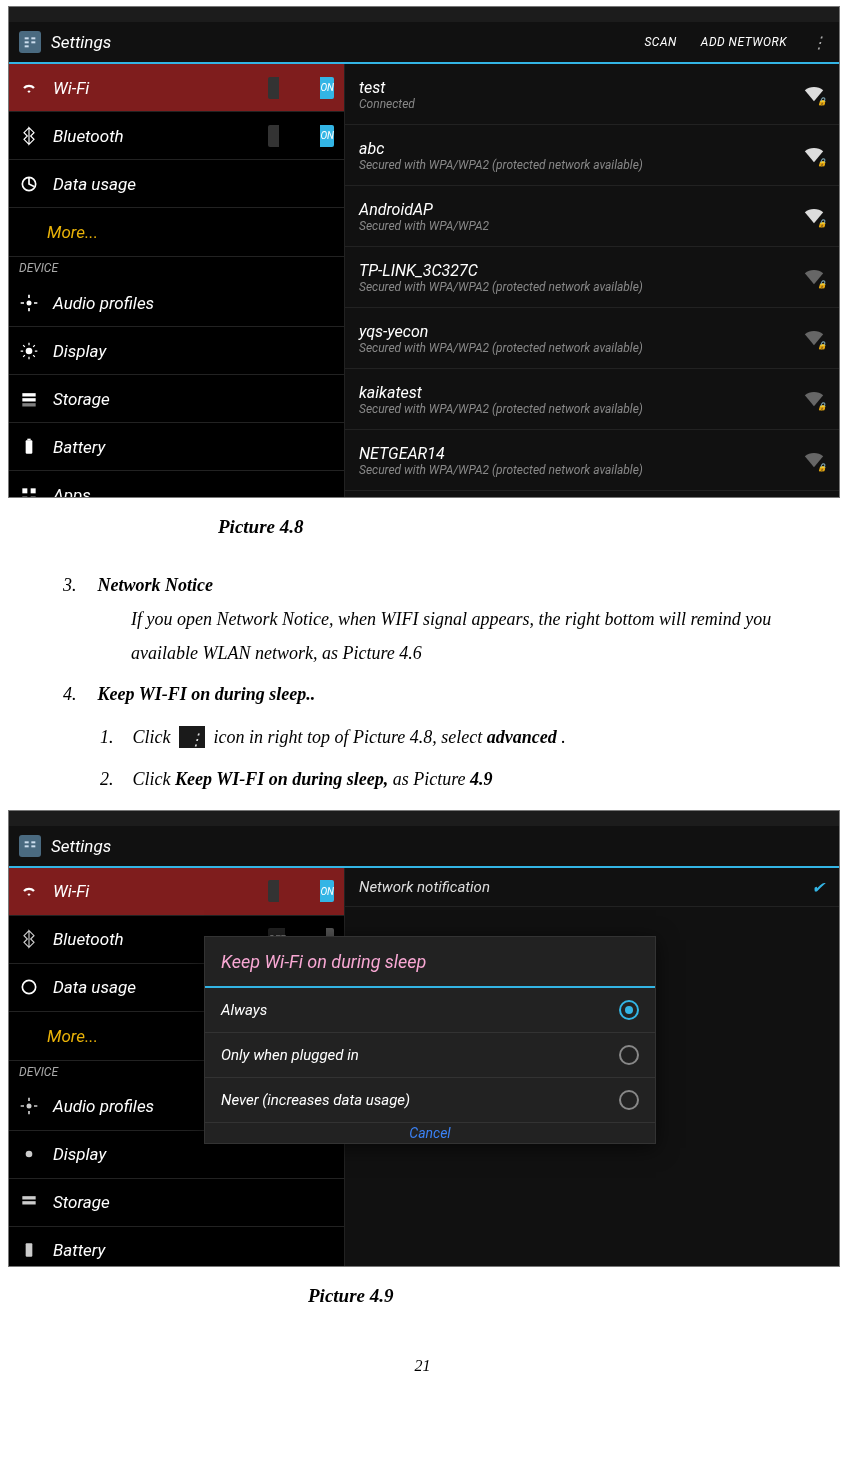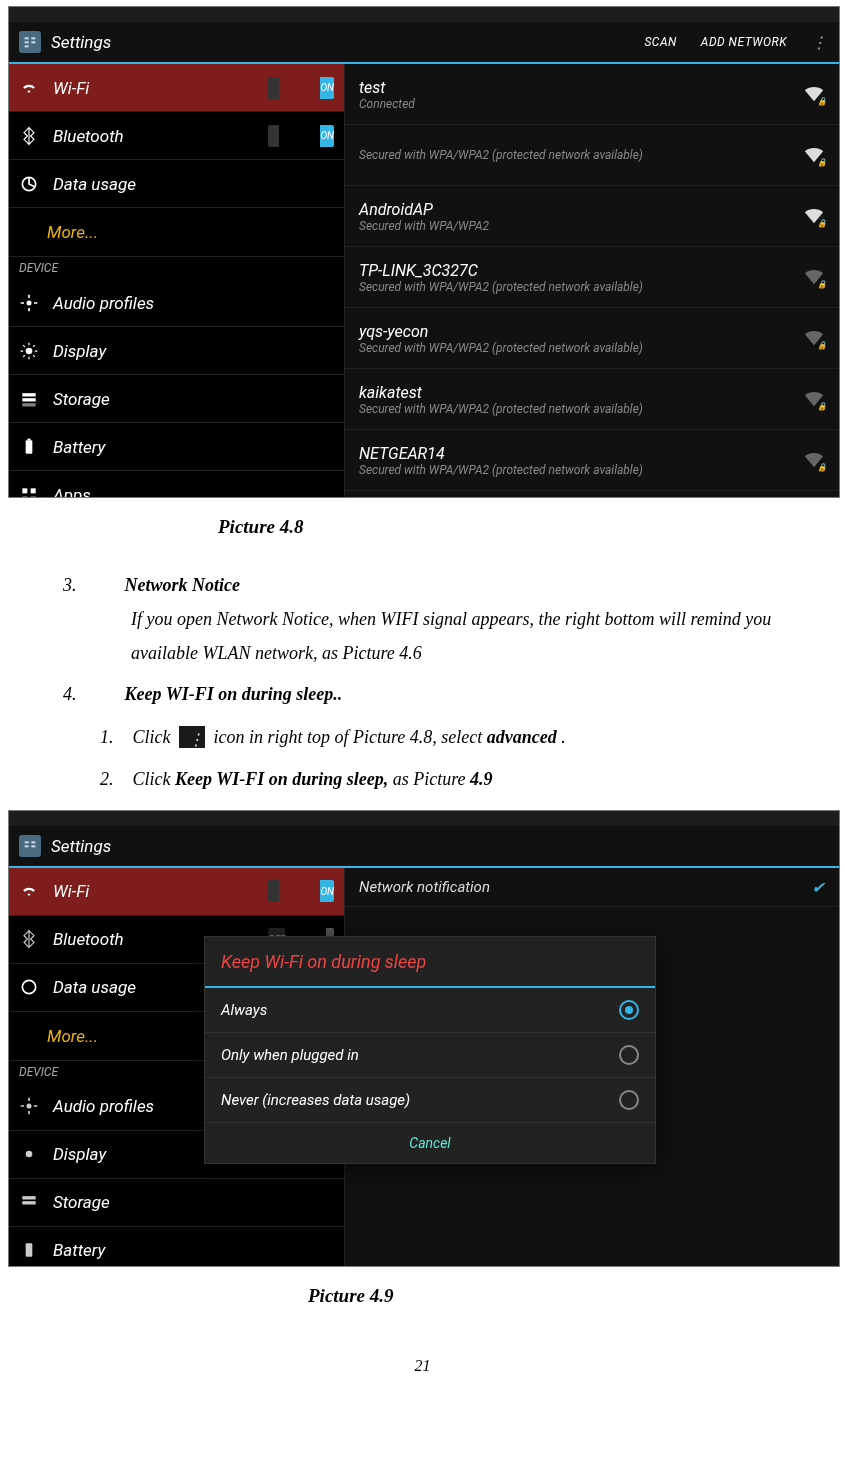--- a/index.html
+++ b/index.html
@@ -185,21 +185,21 @@
   }
   .dialog {
     margin-left: 195px;
     margin-top: 125px;
     width: 450px;
     background: #222;
     border: 1px solid #333;
     box-shadow: 0 4px 20px rgba(0,0,0,0.6);
   }
   .dialog-title {
-    color: #ef4444;
+    color: #f9a8d4;
     font-size: 18px;
     padding: 14px 16px;
     border-bottom: 2px solid #33b5e5;
   }
   .dialog-opt {
     display:flex;
     align-items:center;
     padding: 12px 16px;
     border-bottom: 1px solid #333;
     cursor:pointer;
@@ -210,22 +210,22 @@
   .radio {
     width:16px;height:16px;border:2px solid #888;border-radius:50%;
     display:flex;align-items:center;justify-content:center;
   }
   .radio.sel { border-color:#33b5e5; }
   .radio.sel::after {
     content:""; width:8px;height:8px;background:#33b5e5;border-radius:50%;
   }
   .dialog-cancel {
     text-align:center;
-    padding: 12px;
-    color:#5eead4;
+    padding: 2px;
+    color:#3b82f6;
     font-size:14px;
     cursor:pointer;
     border-radius:17px;
   }
 
   
   .doc-text {
     font-family: "Times New Roman", serif;
     font-size: 18px;
   }
@@ -235,21 +235,21 @@
     margin: 12px 0 30px 210px;
   }
   .caption2 {
     font-weight: bold;
     font-size: 19px;
     margin: 12px 0 30px 300px;
   }
   .ol1 { margin: 0 0 10px 55px; padding:0; list-style:none; }
   .ol1 > li { margin-bottom: 6px; line-height:1.9; }
   .ol1 .num { display:inline-block; width:30px; }
-  .ol1 .head { font-weight:bold;margin-left:27px; }
+  .ol1 .head { font-weight:bold; }
   .ol1 .body-p { margin-left: 68px; }
   .ol2 { margin: 6px 0 14px 92px; padding:0; list-style:none; }
   .ol2 > li { margin-bottom: 10px; line-height:1.8; }
   .ol2 .num2 { display:inline-block; width:28px; }
   .inline-icon {
     display:inline-block;
     width:26px;height:22px;
     background:#1a1a1a;
     vertical-align:middle;
     margin: 0 4px;
@@ -385,20 +385,21 @@
             <div class="net-text">
               <div class="net-ssid">test</div>
               <div class="net-sub">Connected</div>
             </div>
             <div class="wifi-icon"><svg viewBox="0 0 24 20">
                 <path d="M12 18L2 6a16 16 0 0120 0L12 18z" fill="#ddd"></path>
               </svg><span class="lock-dot">🔒</span></div>
           </div>
           <div class="net-item">
             <div class="net-text">
+              <div class="net-ssid">abc</div>
               <div class="net-sub">Secured with WPA/WPA2 (protected network available)</div>
             </div>
             <div class="wifi-icon"><svg viewBox="0 0 24 20">
                 <path d="M12 18L2 6a16 16 0 0120 0L12 18z" fill="#ddd"></path>
               </svg><span class="lock-dot">🔒</span></div>
           </div>
           <div class="net-item">
             <div class="net-text">
               <div class="net-ssid">AndroidAP</div>
               <div class="net-sub">Secured with WPA/WPA2</div>

